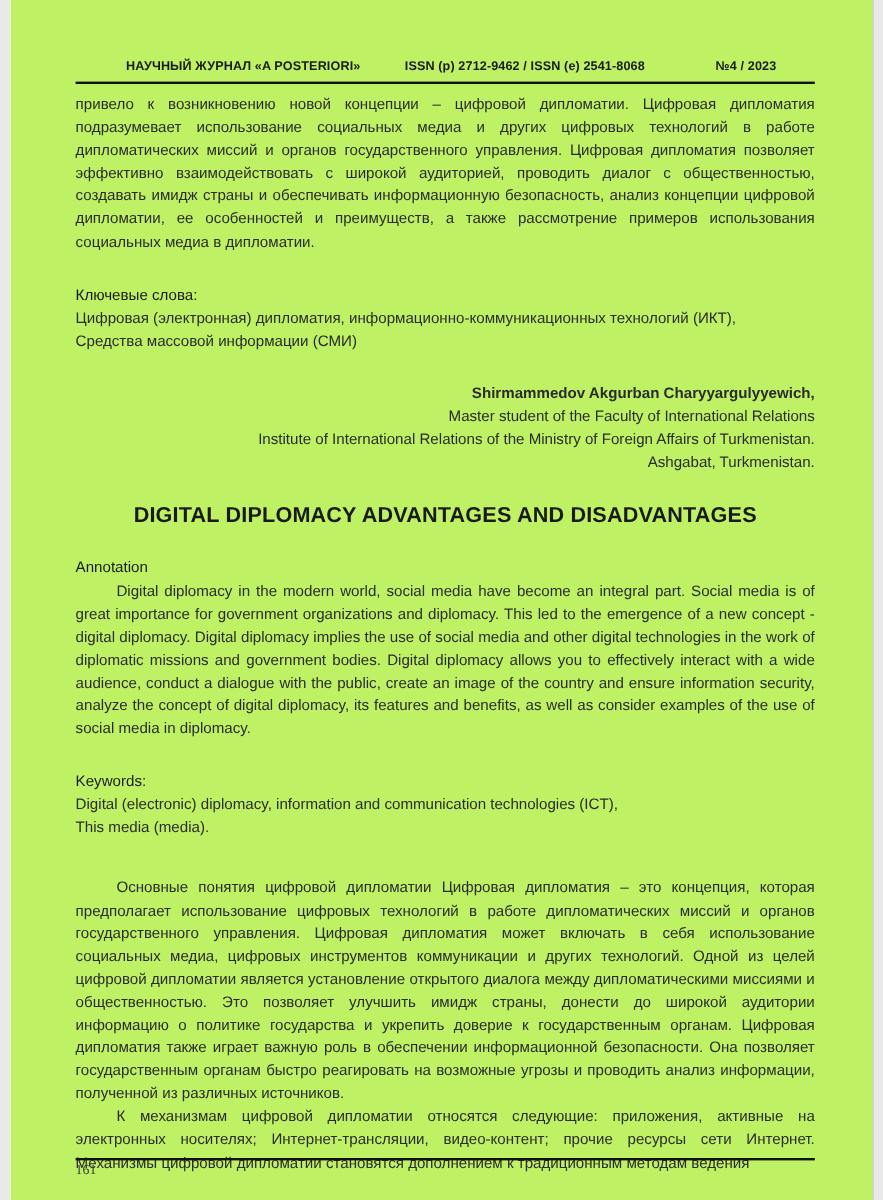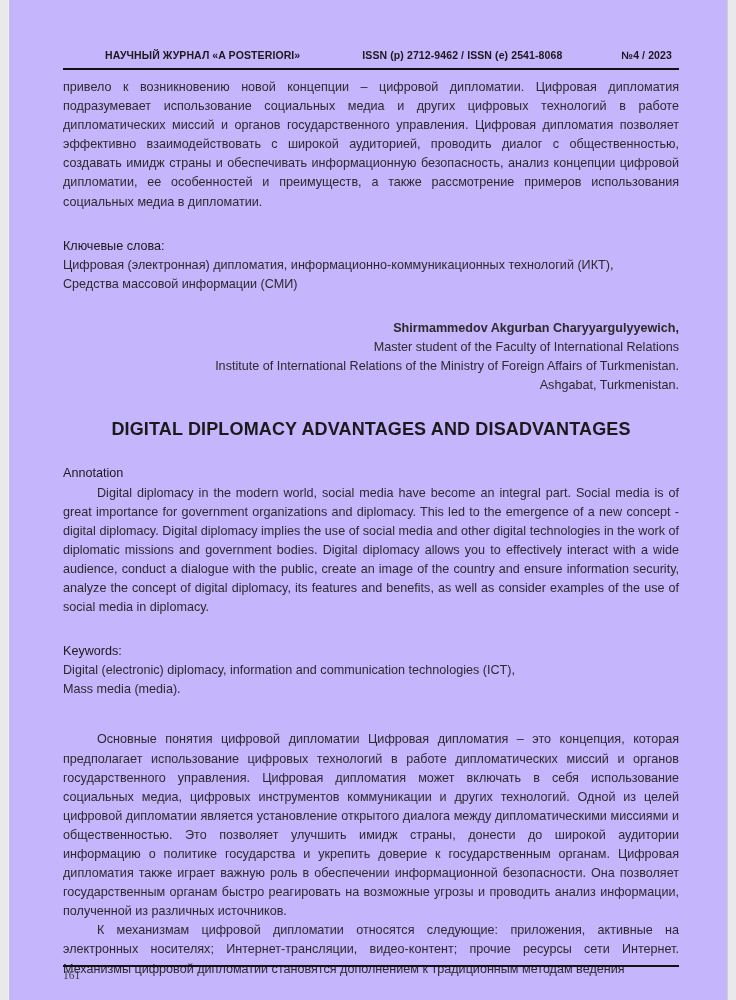--- a/index.html
+++ b/index.html
@@ -15,21 +15,21 @@
     overflow: hidden;
   }
 
   
   .page-sheet {
     position: absolute;
     left: 8px;
     top: 0;
     width: 720px;
     height: 1000px;
-    background: #c4b5fd;
+    background: #bef264;
     border-right: 1px solid #cfcfcf;
     border-left: 1px solid #f2f2f2;
     box-sizing: border-box;
   }
 
   .page-inner {
     position: absolute;
     left: 54px;
     top: 0;
     width: 616px;
@@ -45,21 +45,21 @@
     height: 18px;
     display: flex;
     align-items: center;
     font-size: 10.5px;
     font-weight: bold;
     color: #1a1a1a;
     letter-spacing: 0.1px;
     white-space: nowrap;
   }
   .rh-journal { margin-left: 42px; }
-  .rh-issn { margin-left: 62px; text-align: right; }
+  .rh-issn { margin-left: 37px; text-align: right; }
   .rh-issue { margin-left: 59px; }
 
   .head-rule {
     position: absolute;
     top: 68px;
     left: 0;
     width: 616px;
     height: 0;
     border-top: 2.4px solid #111111;
   }
@@ -175,21 +175,21 @@
 
       <div class="gap-lg"></div>
 
       <h3 class="section-sub">Annotation</h3>
       <p class="para indent">Digital diplomacy in the modern world, social media have become an integral part. Social media is of great importance for government organizations and diplomacy. This led to the emergence of a new concept - digital diplomacy. Digital diplomacy implies the use of social media and other digital technologies in the work of diplomatic missions and government bodies. Digital diplomacy allows you to effectively interact with a wide audience, conduct a dialogue with the public, create an image of the country and ensure information security, analyze the concept of digital diplomacy, its features and benefits, as well as consider examples of the use of social media in diplomacy.</p>
 
       <div class="gap-lg"></div>
 
       <h3 class="section-sub">Keywords:</h3>
       <p class="centered">Digital (electronic) diplomacy, information and communication technologies (ICT),</p>
-      <p class="centered">Mass media (media).</p>
+      <p class="centered">This media (media).</p>
 
       <div class="gap-xl"></div>
 
       <p class="para indent">Основные понятия цифровой дипломатии Цифровая дипломатия – это концепция, которая предполагает использование цифровых технологий в работе дипломатических миссий и органов государственного управления. Цифровая дипломатия может включать в себя использование социальных медиа, цифровых инструментов коммуникации и других технологий. Одной из целей цифровой дипломатии является установление открытого диалога между дипломатическими миссиями и общественностью. Это позволяет улучшить имидж страны, донести до широкой аудитории информацию о политике государства и укрепить доверие к государственным органам. Цифровая дипломатия также играет важную роль в обеспечении информационной безопасности. Она позволяет государственным органам быстро реагировать на возможные угрозы и проводить анализ информации, полученной из различных источников.</p>
       <p class="para indent">К механизмам цифровой дипломатии относятся следующие: приложения, активные на электронных носителях; Интернет-трансляции, видео-контент; прочие ресурсы сети Интернет. Механизмы цифровой дипломатии становятся дополнением к традиционным методам ведения</p>
 
     </div>
 
     <div class="foot-rule"></div>
     <div class="page-number">161</div>

